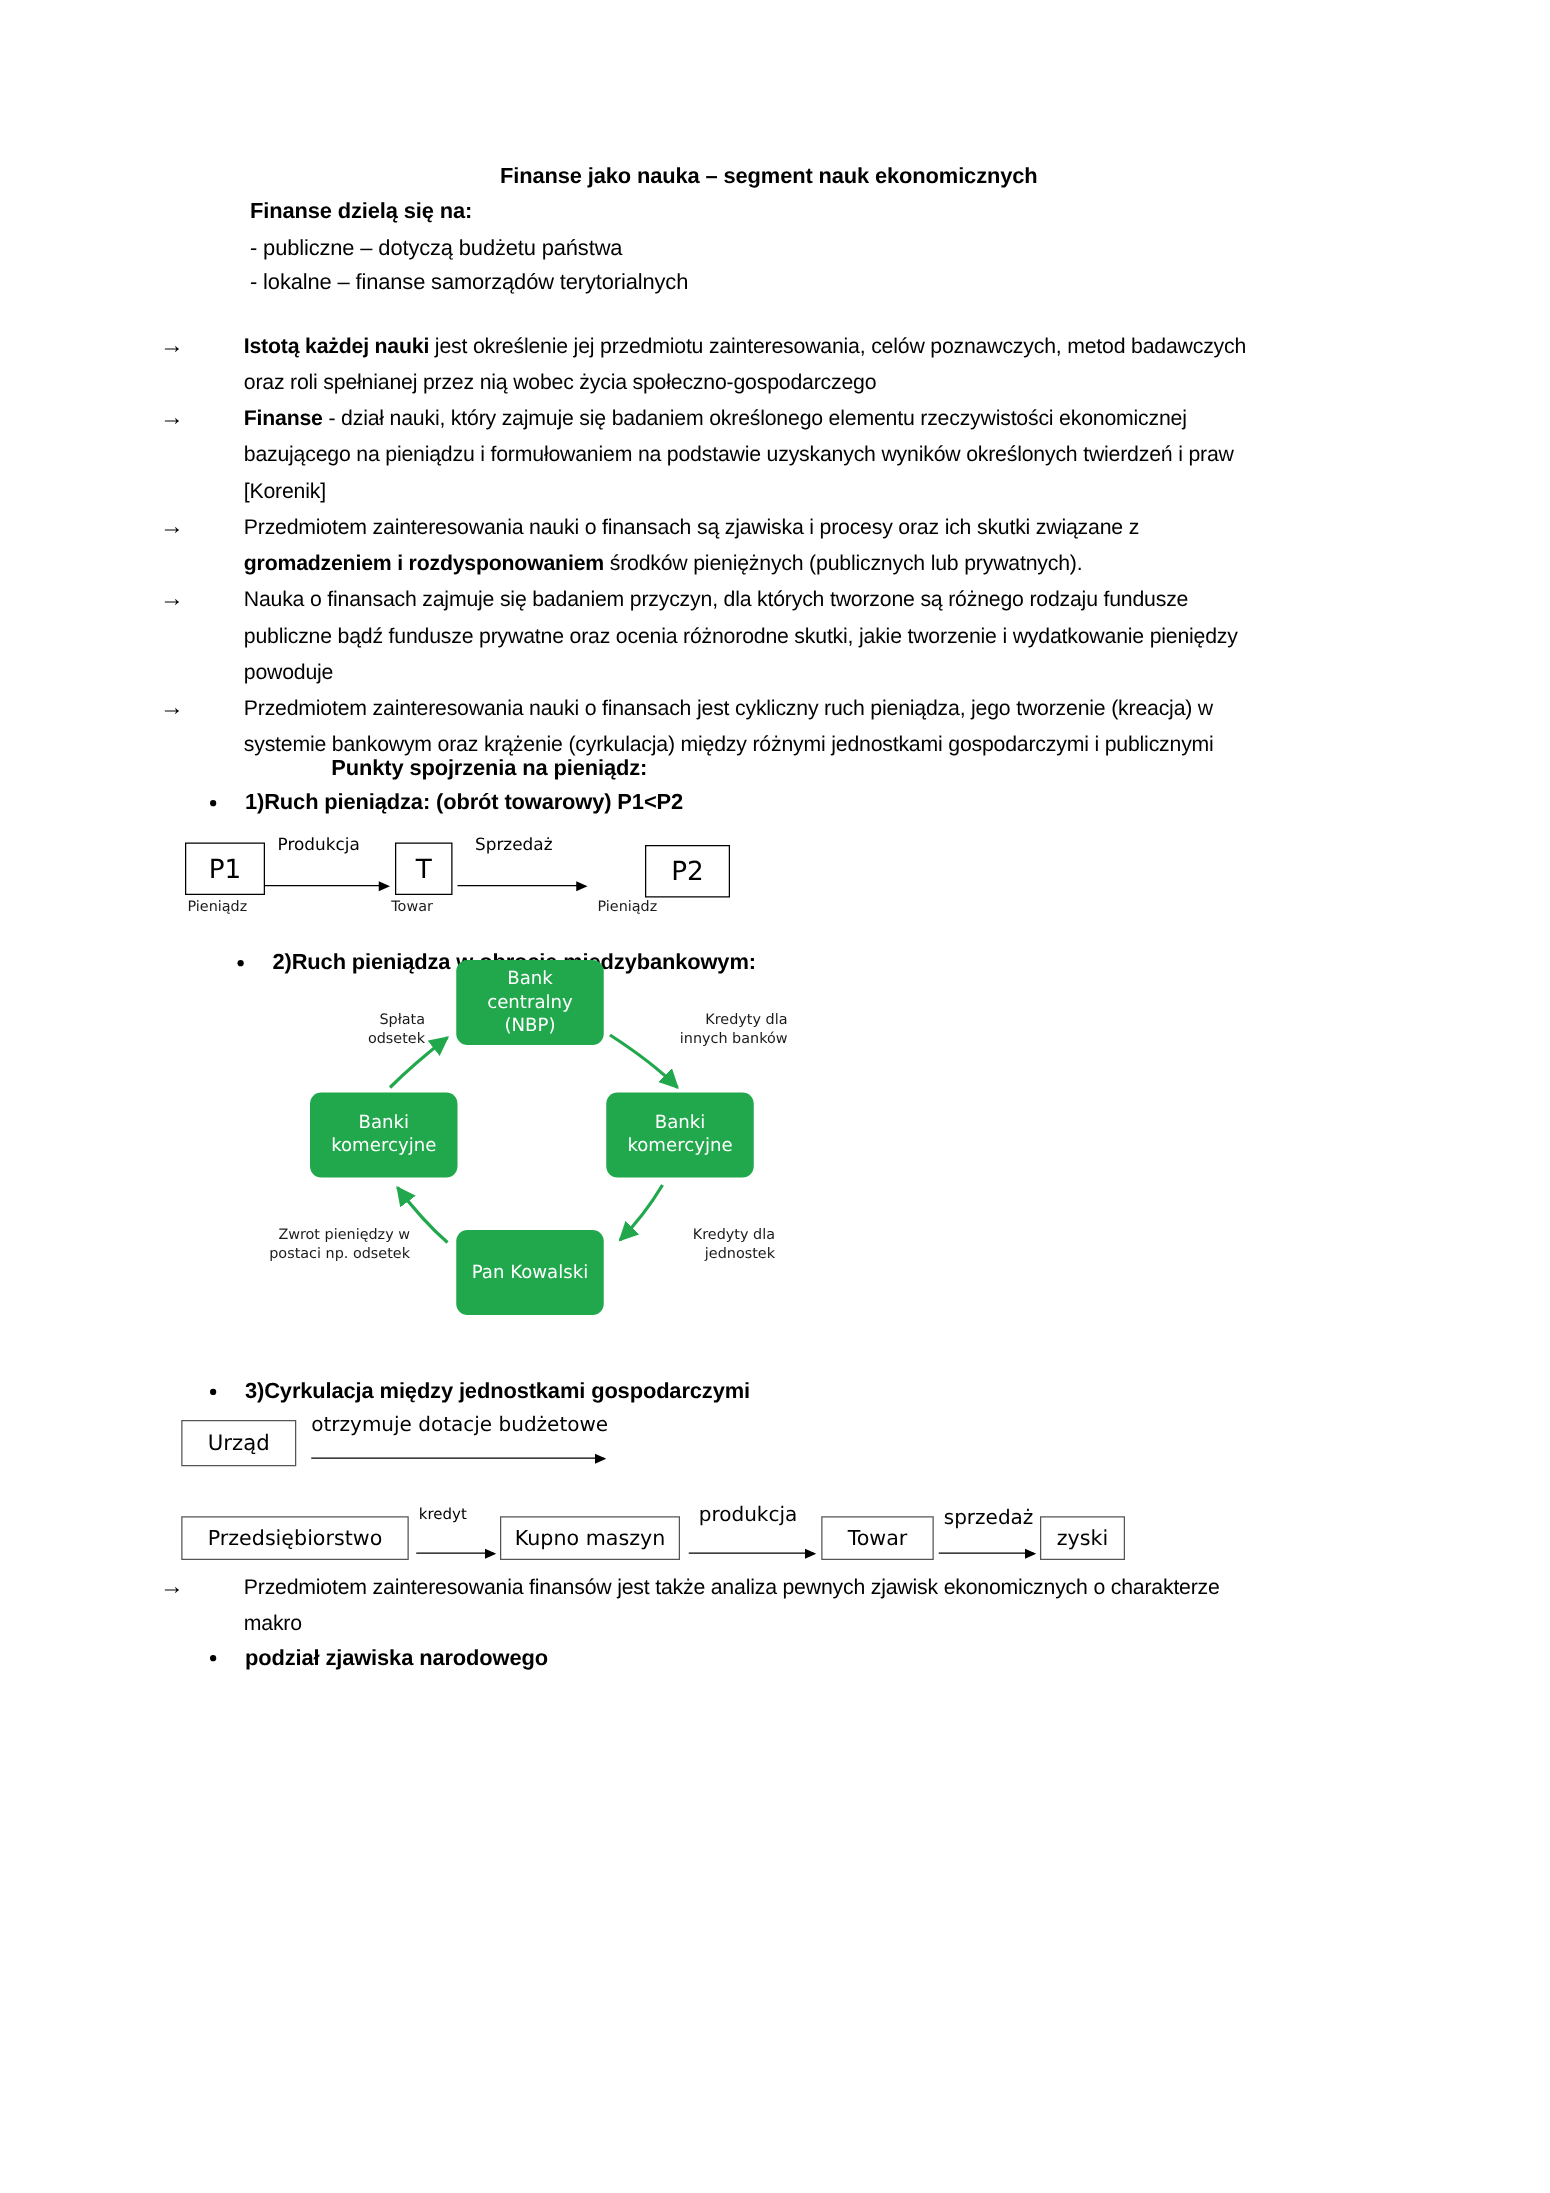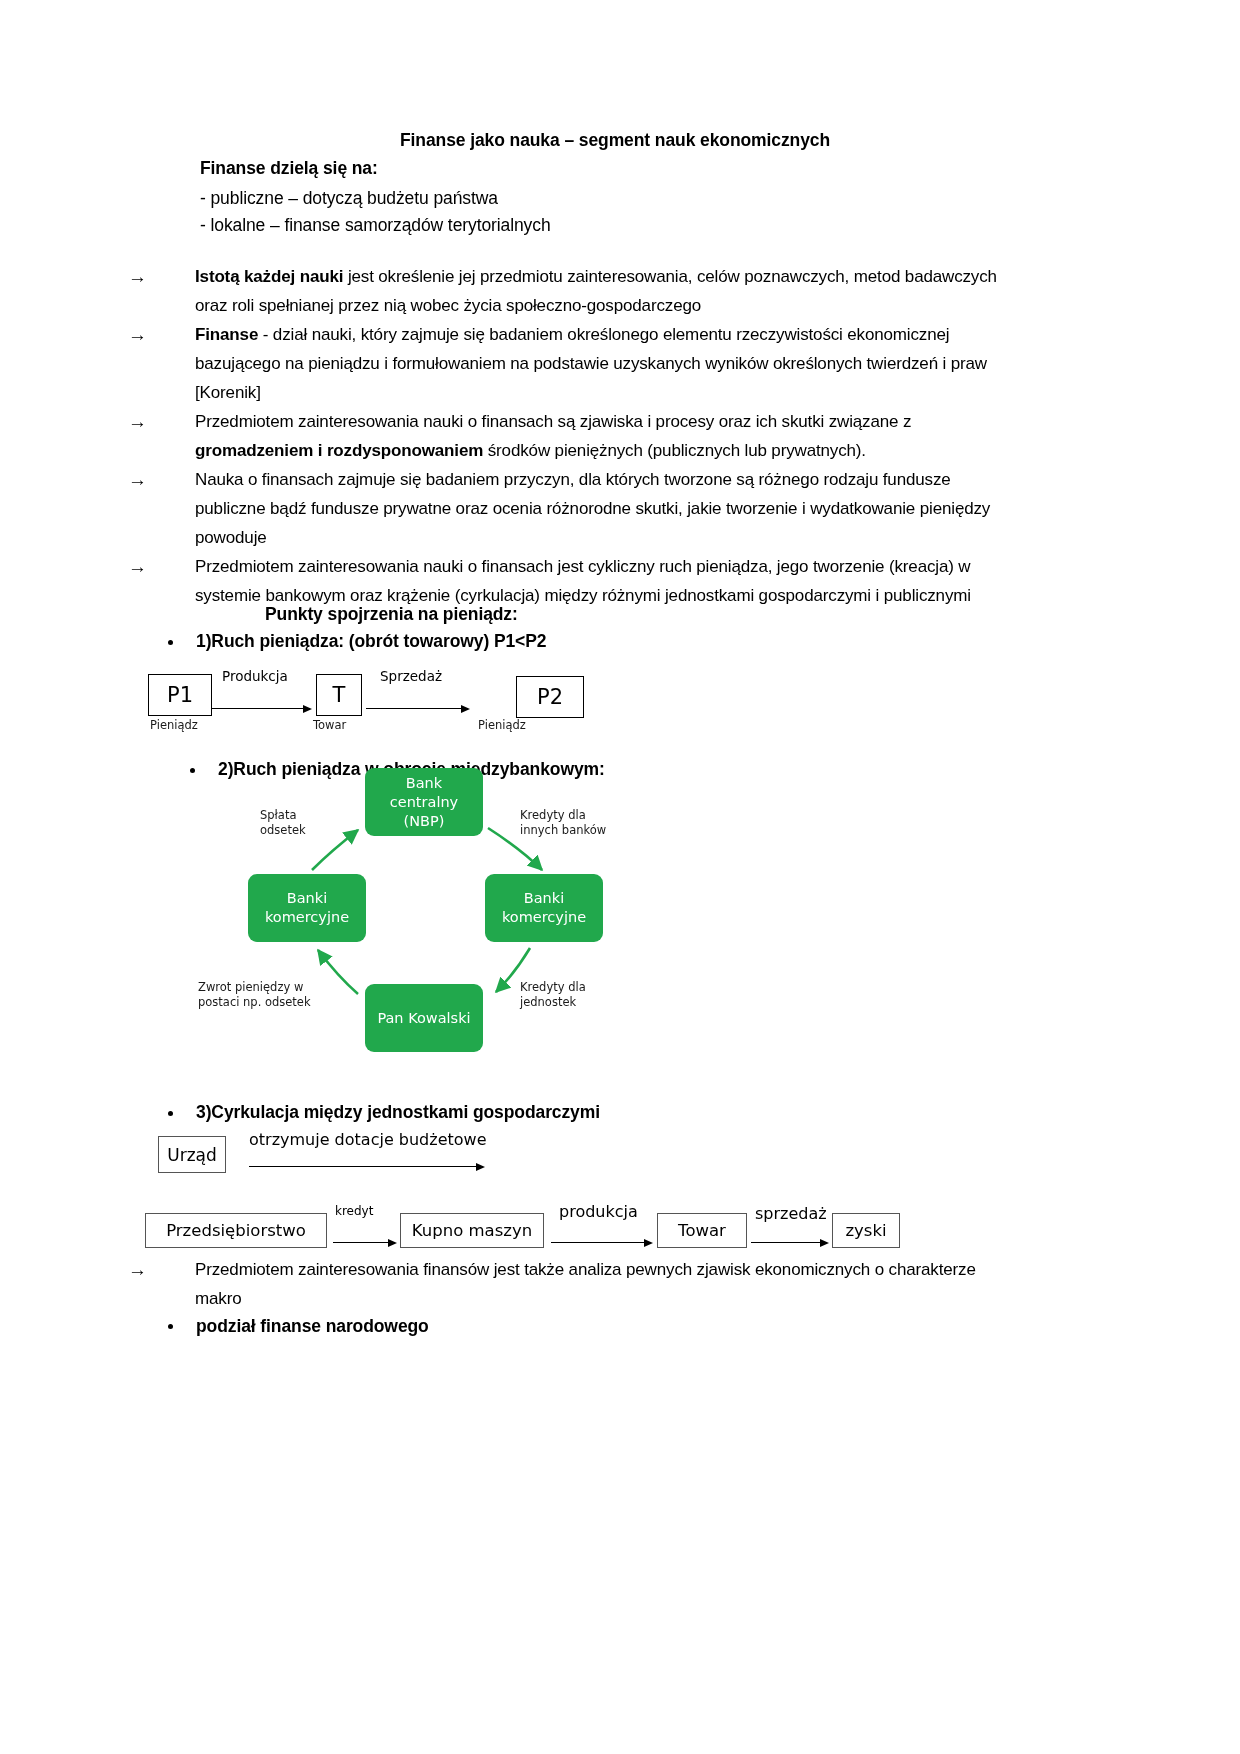--- a/index.html
+++ b/index.html
@@ -176,20 +176,21 @@
   .g-nbp    { left: 135px; top: 6px;   width: 118px; height: 68px; }
   .g-left   { left: 18px;  top: 112px; width: 118px; height: 68px; }
   .g-right  { left: 255px; top: 112px; width: 118px; height: 68px; }
   .g-pan    { left: 135px; top: 222px; width: 118px; height: 68px; }
   .clbl {
     position: absolute;
     font-size: 11.5px;
     line-height: 15px;
     font-family: "DejaVu Sans", sans-serif;
     color: #1a1a1a;
+    text-align: right;
   }
   .c-splata   { left: 30px;  top: 46px;  width: 80px; }
   .c-kredbank { left: 290px; top: 46px;  width: 110px; }
   .c-zwrot    { left: -32px; top: 218px; width: 130px; }
   .c-kredjed  { left: 290px; top: 218px; width: 100px; }
   .carrow { position: absolute; }
 
   
   .flow2 { position: absolute; left: 145px; top: 1131px; width: 900px; height: 50px; }
   .box-rect {
@@ -197,21 +198,21 @@
     border: 1.2px solid #555;
     background: #fff;
     display: flex;
     align-items: center;
     justify-content: center;
     font-size: 17px;
     font-family: "DejaVu Sans", sans-serif;
     padding: 0 8px;
     box-sizing: border-box;
   }
-  .f2-urzad { left: 13px;   top: 5px;  width: 68px;  height: 37px; }
+  .f2-urzad { left: 0px;   top: 5px;  width: 92px;  height: 37px; }
   .f2-wypl  { left: 348px; top: 0px;  width: 342px; height: 44px; }
   .f2-lbl   { left: 104px; top: -1px; font-size: 16px; }
   .f2-a1    { left: 104px; top: 35px; width: 234px; }
 
   
   .flow3 { position: absolute; left: 145px; top: 1204px; width: 920px; height: 50px; }
   .f3-przed { left: 0px;   top: 9px; width: 182px; height: 35px; font-size: 16.5px; }
   .f3-kupno { left: 255px; top: 9px; width: 144px; height: 35px; font-size: 16.5px; }
   .f3-towar { left: 512px; top: 9px; width: 90px;  height: 35px; font-size: 16.5px; }
   .f3-zyski { left: 687px; top: 9px; width: 68px;  height: 35px; font-size: 16.5px; }
@@ -402,16 +403,16 @@
   </div>
 
   <div class="bottom-arrow">
     <div class="arrow-item">
       <span class="marker">→</span>
       <span>Przedmiotem zainteresowania finansów jest także analiza pewnych zjawisk ekonomicznych o charakterze makro</span>
     </div>
   </div>
 
   <div class="bottom-dots">
-    <div class="bdot">podział finanse narodowego</div>
+    <div class="bdot">podział zjawiska narodowego</div>
   </div>
 
 </div>
 
 </body></html>

